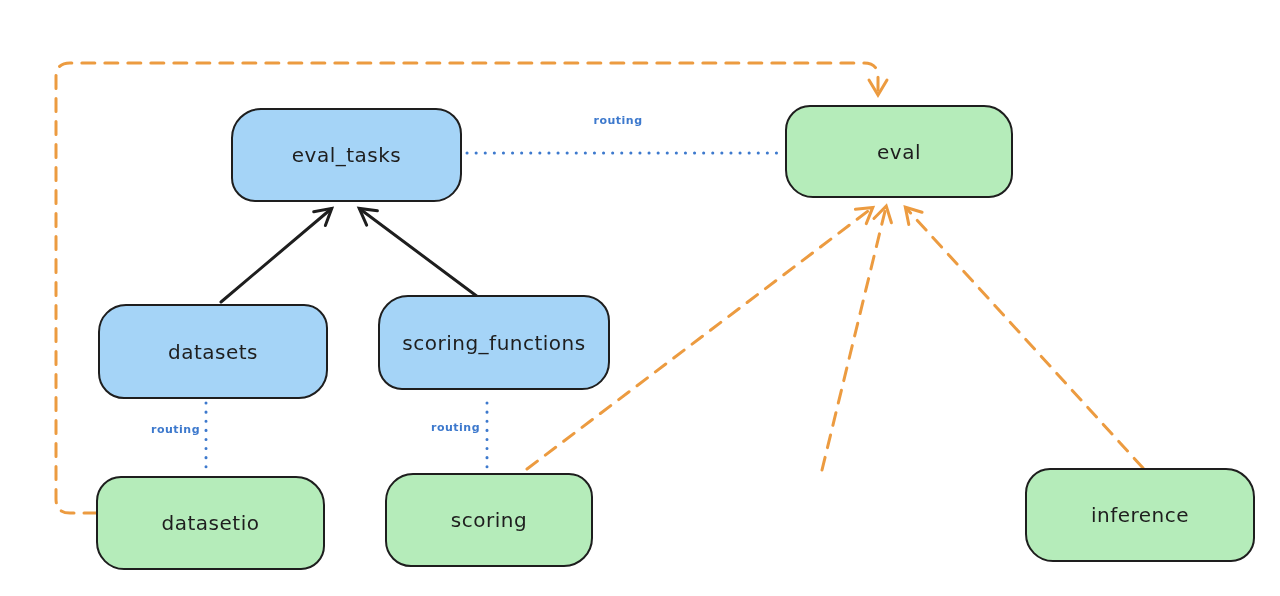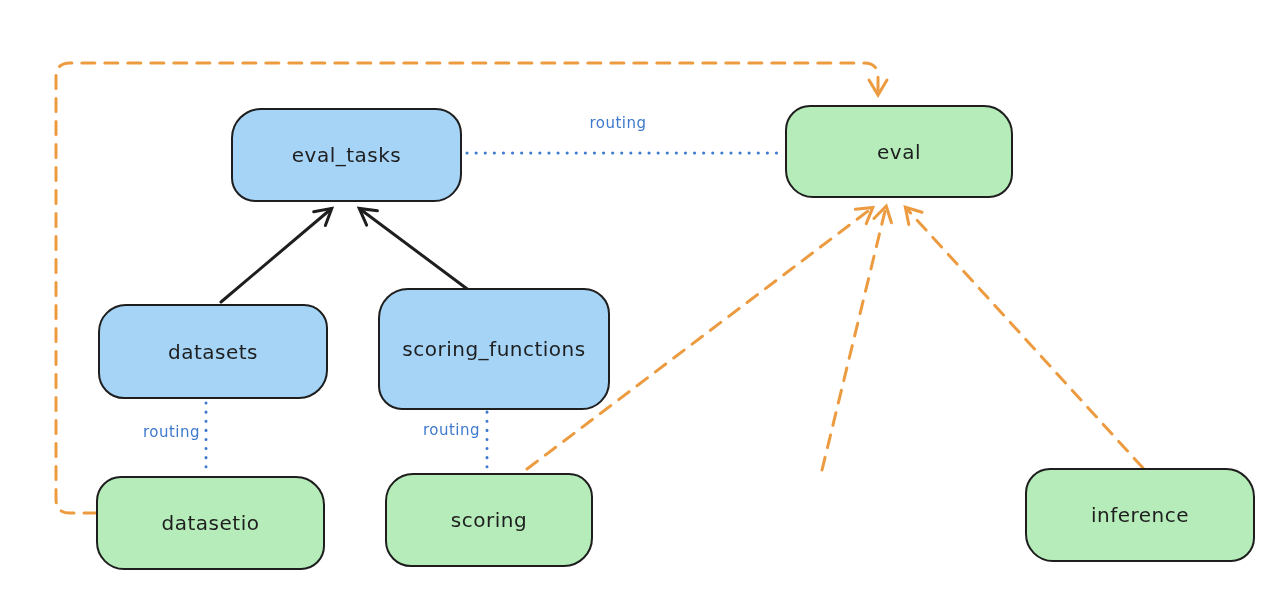--- a/index.html
+++ b/index.html
@@ -32,22 +32,22 @@
     background:#fff;
   }
   .node.blue{background:var(--blue-fill);}
   .node.green{background:var(--green-fill);}
   .r1{border-radius:30px 26px 28px 24px;}
   .r2{border-radius:25px 29px 24px 28px;}
   .r3{border-radius:28px 24px 29px 26px;}
   .routing-label{
     position:absolute;
     color:var(--blue);
-    font-size:15px;
-    font-weight:400;
+    font-size:11px;
+    font-weight:700;
     letter-spacing:0.5px;
   }
   .routing-center{text-align:center;}
   .routing-right{text-align:right;}
 </style>
 </head>
 <body>
 
 <div class="canvas">
 
@@ -80,21 +80,21 @@
   </div>
 
   <div class="node blue r3" style="left:98px;top:304px;width:230px;height:95px">
     <span>datasets</span>
   </div>
 
   <div class="node green r2" style="left:785px;top:105px;width:228px;height:93px">
     <span>eval</span>
   </div>
 
-  <div class="node blue r1" style="left:378px;top:288px;width:232px;height:122px">
+  <div class="node blue r1" style="left:378px;top:295px;width:232px;height:95px">
     <span>scoring_functions</span>
   </div>
 
   <div class="node green r2" style="left:96px;top:476px;width:229px;height:94px">
     <span>datasetio</span>
   </div>
 
   <div class="node green r3" style="left:385px;top:473px;width:208px;height:94px">
     <span>scoring</span>
   </div>

